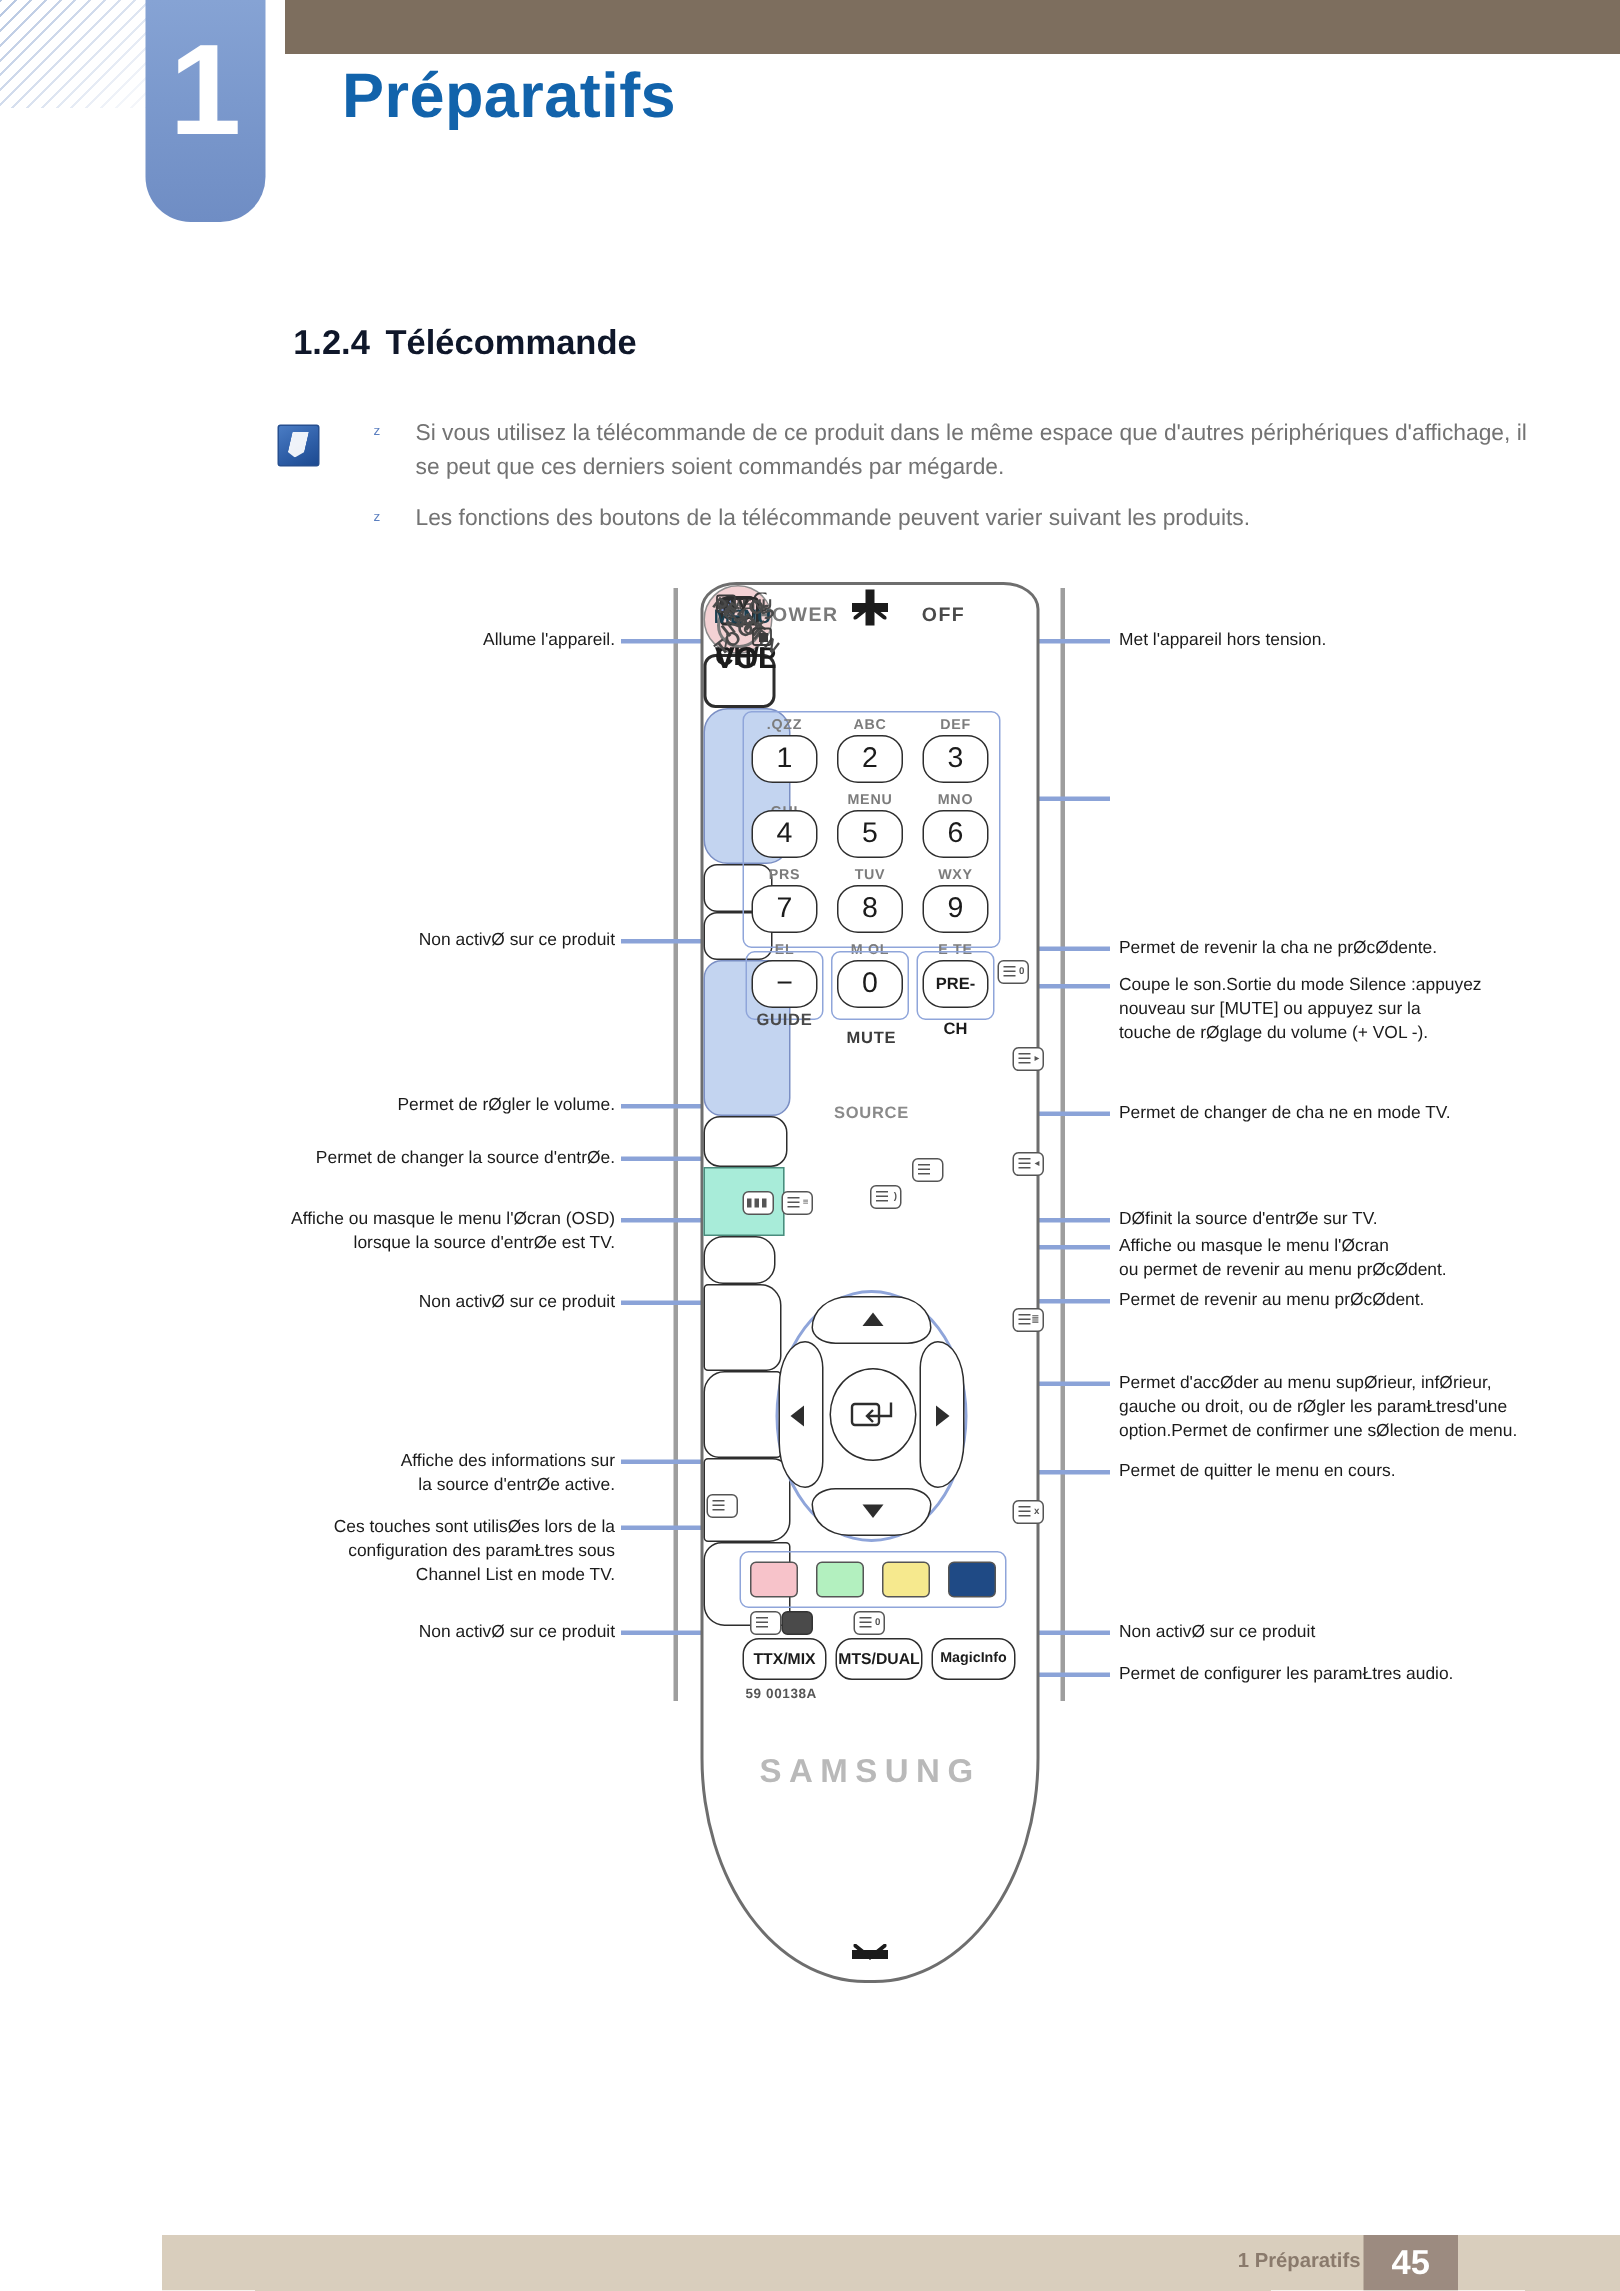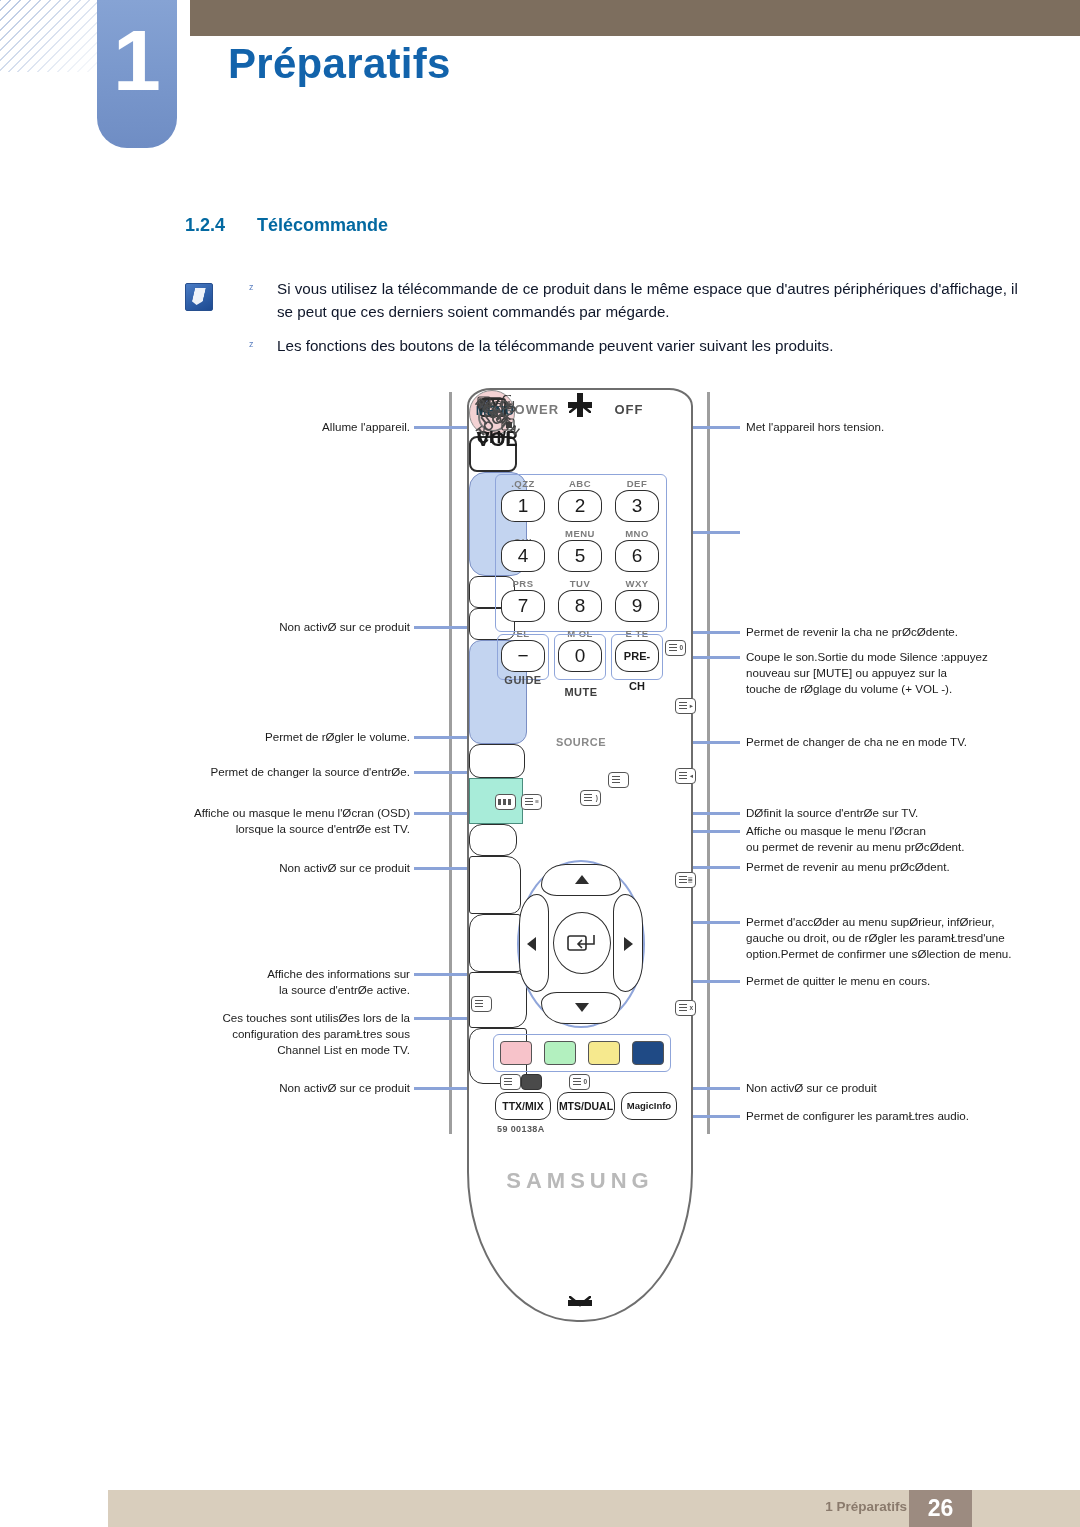--- a/index.html
+++ b/index.html
@@ -30,39 +30,39 @@
     display:block;text-align:center;color:#ffffff;
     font-size:86px;line-height:120px;font-weight:700;
     font-family:"Liberation Sans",sans-serif;
   }
   #chapter-title{
     position:absolute;left:228px;top:40px;
     font-size:42px;font-weight:700;color:#1263ab;letter-spacing:.3px;
   }
 
   
-  #section-heading{position:absolute;left:185px;top:215px;font-size:18px;font-weight:700;color:#0369a1;}
+  #section-heading{position:absolute;left:185px;top:215px;font-size:23px;font-weight:700;color:#0f172a;text-align:center;}
   #section-heading .num{display:inline-block;width:72px;}
 
   
   #note-block{position:absolute;left:185px;top:277px;width:840px;}
   .note-icon{
     position:absolute;left:0;top:6px;width:26px;height:26px;
     background:linear-gradient(150deg,#4a7cc4 0%,#2f5fa8 55%,#1d4a91 100%);
     border:1px solid #274f8f;border-radius:2px;
   }
   .note-icon:after{
     content:"";position:absolute;left:7px;top:4px;width:11px;height:17px;
     background:#ffffff;transform:skewX(-13deg);
     clip-path:polygon(0 0,100% 0,100% 78%,50% 100%,0 78%);
     opacity:.92;
   }
   .note-row{position:relative;padding-left:92px;margin-bottom:11px;}
   .note-row .bullet{position:absolute;left:64px;top:5px;font-size:9px;color:#5b7fc0;}
-  .note-row p{margin:0;font-size:15.2px;line-height:23px;color:#0f172a;}
+  .note-row p{margin:0;font-size:15.2px;line-height:23px;color:#737373;}
 
   
   #remote-figure{position:absolute;left:0;top:370px;width:1080px;height:960px;}
   #remote-body{
     position:absolute;left:467px;top:18px;width:222px;height:930px;
     border:2.5px solid #6e6e6e;background:#ffffff;
     border-radius:24px 24px 110px 110px/18px 18px 150px 150px;
   }
   .rbl{position:absolute;}
   .btn-lbl{position:absolute;text-align:center;font-weight:700;color:#6d6d6d;}
@@ -510,14 +510,14 @@
     <div class="bbtn" style="left:88px;width:58px;">MTS/DUAL</div>
     <div class="bbtn" style="left:152px;width:56px;font-size:9.5px;">MagicInfo</div>
 
     <div id="model-code">59 00138A</div>
     <div id="samsung-logo">SAMSUNG</div>
   </div>
 </div>
 
 <div id="footer">
   <div id="footer-label">1 Préparatifs</div>
-  <div id="page-badge">26</div>
+  <div id="page-badge">45</div>
 </div>
 
 </body></html>

